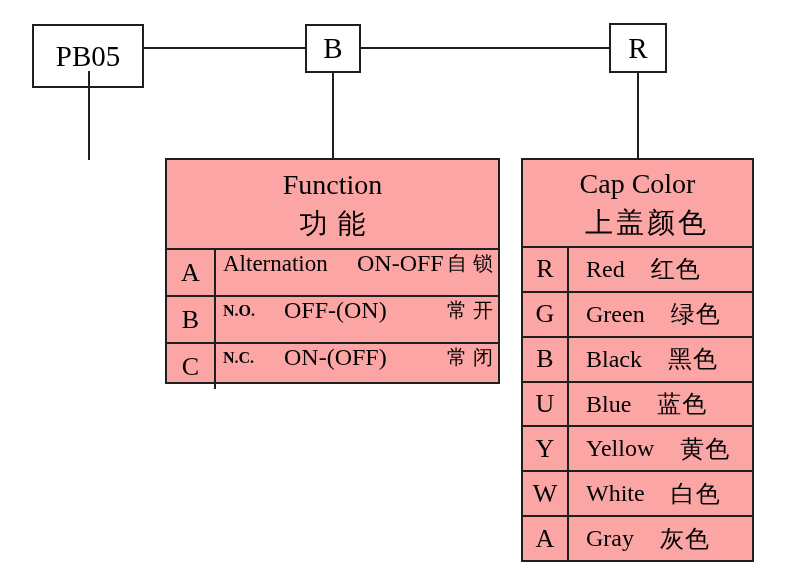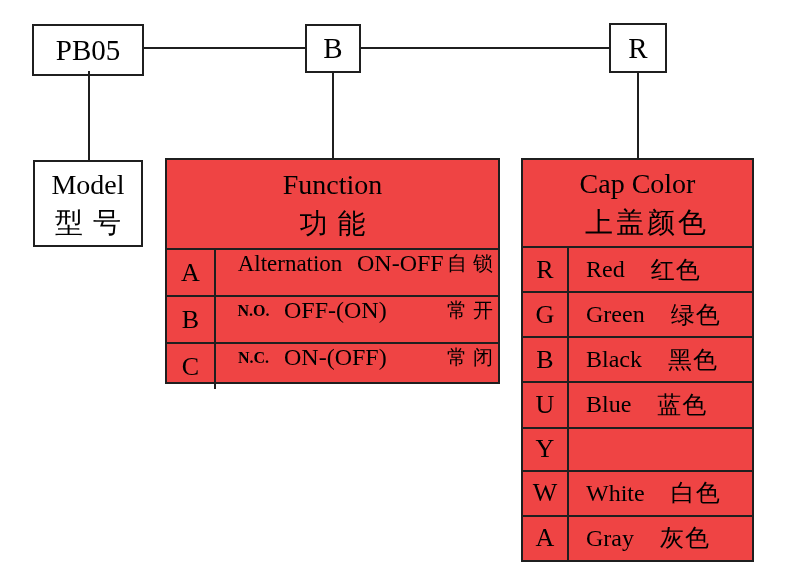--- a/index.html
+++ b/index.html
@@ -21,24 +21,23 @@
     justify-content: center;
   }
   .connector { background: #1f1f1f; }
   .code-text { font-size: 29px; }
   .model-box { flex-direction: column; font-size: 28px; line-height: 38px; text-align: center; }
   .zh-wide { letter-spacing: 10px; margin-right: -10px; }
   .zh-mid  { letter-spacing: 3px;  margin-right: -3px; margin-left: 16px; }
 
   .otable {
     border: 2px solid #1f1f1f;
-    background: #ef4444;
+    background: #fca5a5;
     display: flex;
     flex-direction: column;
-    text-align: center;
   }
   .t-header {
     flex: 0 0 auto;
     display: flex;
     flex-direction: column;
     align-items: center;
     justify-content: center;
     font-size: 28px;
     line-height: 39px;
   }
@@ -80,42 +79,38 @@
     gap: 10px;
   }
   .cap-en { margin-right: 16px; }
   .cap-zh { letter-spacing: 1px; }
 </style>
 </head>
 <body>
 
 <div class="canvas">
 
-  <div class="abs cbox" style="left:32px; top:24px; width:112px; height:52px;">
+  <div class="abs cbox" style="left:32px; top:24px; width:112px; height:64px;">
     <span class="code-text">PB05</span>
   </div>
 
   <div class="abs cbox" style="left:305px; top:24px; width:56px; height:49px;">
     <span class="code-text">B</span>
   </div>
 
   <div class="abs cbox" style="left:609px; top:23px; width:58px; height:50px;">
     <span class="code-text">R</span>
   </div>
 
   <div class="abs connector" style="left:144px; top:47px; width:161px; height:2px;"></div>
   <div class="abs connector" style="left:361px; top:47px; width:248px; height:2px;"></div>
   <div class="abs connector" style="left:88px; top:71px; width:2px; height:89px;"></div>
   <div class="abs connector" style="left:332px; top:72px; width:2px; height:86px;"></div>
   <div class="abs connector" style="left:637px; top:72px; width:2px; height:86px;"></div>
 
-  <div class="abs cbox model-box" style="left:33px; top:160px; width:110px; height:87px;">
-    <div>Model</div>
-    <div class="zh-wide">型号</div>
-  </div>
 
   <div class="abs otable fn-table">
     <div class="t-header">
       <div>Function</div>
       <div class="zh-wide">功能</div>
     </div>
 
     <div class="t-row row-a">
       <div class="t-code">A</div>
       <div class="fn-desc">
@@ -177,20 +172,24 @@
     <div class="t-row">
       <div class="t-code">U</div>
       <div class="cap-desc">
         <span class="cap-en">Blue</span>
         <span class="cap-zh">蓝色</span>
       </div>
     </div>
 
     <div class="t-row">
       <div class="t-code">Y</div>
+      <div class="cap-desc">
+        <span class="cap-en">Yellow</span>
+        <span class="cap-zh">黄色</span>
+      </div>
     </div>
 
     <div class="t-row">
       <div class="t-code">W</div>
       <div class="cap-desc">
         <span class="cap-en">White</span>
         <span class="cap-zh">白色</span>
       </div>
     </div>
 

